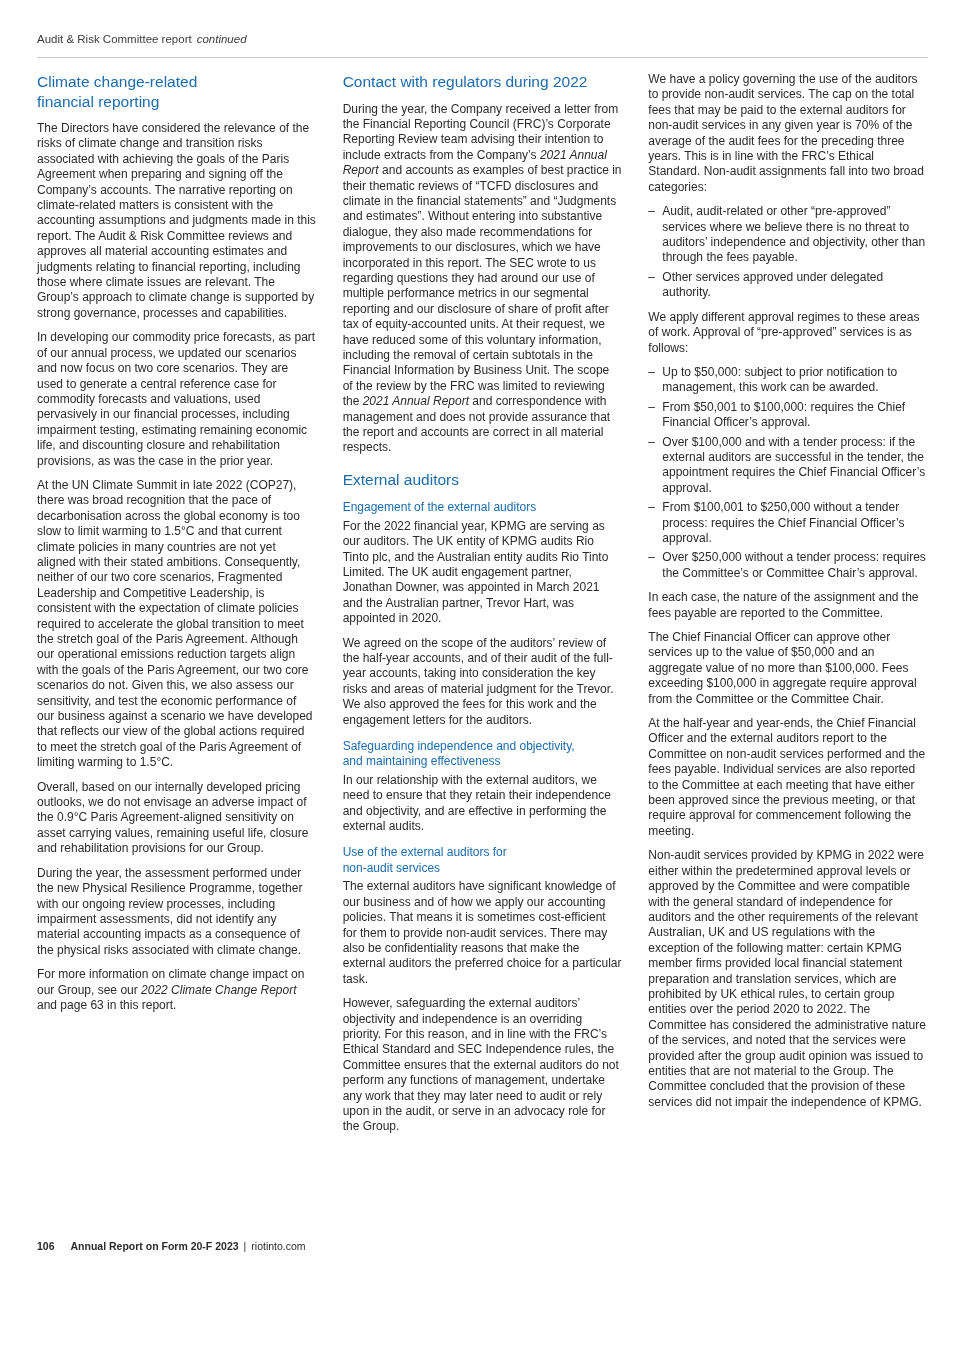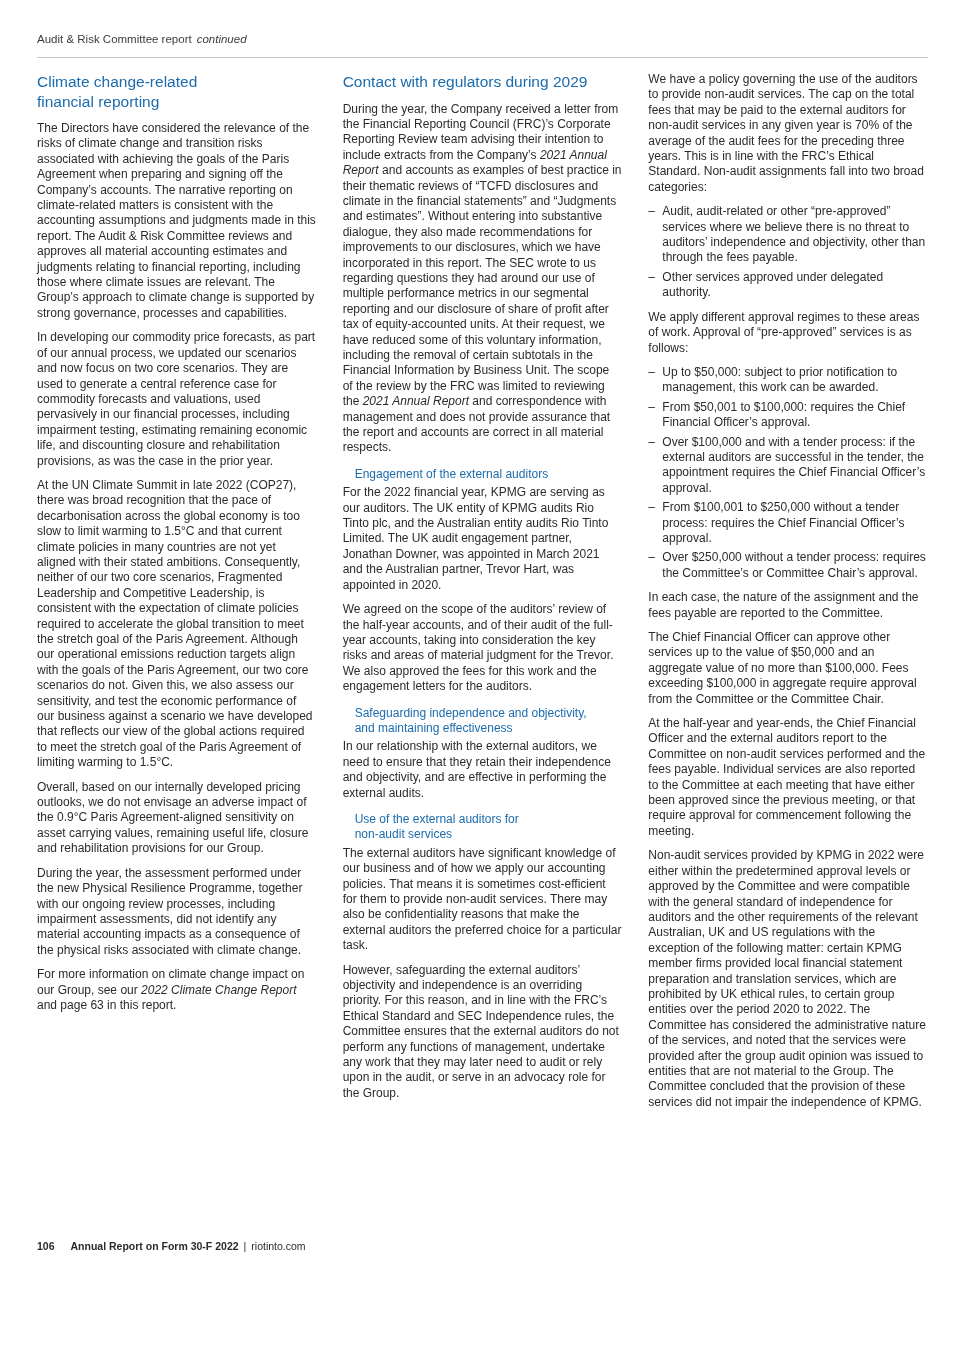--- a/index.html
+++ b/index.html
@@ -15,21 +15,21 @@
           color:#3c3c3c;padding-bottom:12px;border-bottom:1px solid var(--rule-gray);}
   .header .cont{font-style:italic;margin-left:5px;}
 
   .content{position:absolute;left:37px;right:37px;top:72px;display:flex;gap:26px;}
   .col{flex:1 1 0;min-width:0;}
 
   .h2{color:var(--heading-blue);font-size:15.5px;line-height:19.5px;font-weight:400;
       white-space:pre-line;margin:0 0 10px;}
   .col .h2:not(:first-child){margin-top:14px;}
   .h3{color:var(--heading-blue);font-size:12px;line-height:15.4px;font-weight:400;
-      white-space:pre-line;margin:11px 12px 3px;}
+      white-space:pre-line;margin:11px 0 3px;}
   .p{font-size:12px;line-height:15.4px;color:var(--body-text);margin:0 0 9px;}
   .p i{font-style:italic;}
   .list{margin:1px 0 9px;}
   .li{display:flex;font-size:12px;line-height:15.4px;color:var(--body-text);margin:0 0 4px;}
   .dash{flex:0 0 14px;}
   .li-text{flex:1 1 auto;min-width:0;}
 
   .footer{position:absolute;left:37px;bottom:26px;font-size:10.5px;color:#2b2b2d;}
   .footer .num{font-weight:bold;margin-right:16px;}
   .footer .rep{font-weight:bold;}
@@ -49,22 +49,23 @@
         <div class="h2">Climate change-related
 financial reporting</div>
         <div class="p">The Directors have considered the relevance of the risks of climate change and transition risks associated with achieving the goals of the Paris Agreement when preparing and signing off the Company’s accounts. The narrative reporting on climate-related matters is consistent with the accounting assumptions and judgments made in this report. The Audit &amp; Risk Committee reviews and approves all material accounting estimates and judgments relating to financial reporting, including those where climate issues are relevant. The Group’s approach to climate change is supported by strong governance, processes and capabilities.</div>
         <div class="p">In developing our commodity price forecasts, as part of our annual process, we updated our scenarios and now focus on two core scenarios. They are used to generate a central reference case for commodity forecasts and valuations, used pervasively in our financial processes, including impairment testing, estimating remaining economic life, and discounting closure and rehabilitation provisions, as was the case in the prior year.</div>
         <div class="p">At the UN Climate Summit in late 2022 (COP27), there was broad recognition that the pace of decarbonisation across the global economy is too slow to limit warming to 1.5°C and that current climate policies in many countries are not yet aligned with their stated ambitions. Consequently, neither of our two core scenarios, Fragmented Leadership and Competitive Leadership, is consistent with the expectation of climate policies required to accelerate the global transition to meet the stretch goal of the Paris Agreement. Although our operational emissions reduction targets align with the goals of the Paris Agreement, our two core scenarios do not. Given this, we also assess our sensitivity, and test the economic performance of our business against a scenario we have developed that reflects our view of the global actions required to meet the stretch goal of the Paris Agreement of limiting warming to 1.5°C.</div>
         <div class="p">Overall, based on our internally developed pricing outlooks, we do not envisage an adverse impact of the 0.9°C Paris Agreement-aligned sensitivity on asset carrying values, remaining useful life, closure and rehabilitation provisions for our Group.</div>
         <div class="p">During the year, the assessment performed under the new Physical Resilience Programme, together with our ongoing review processes, including impairment assessments, did not identify any material accounting impacts as a consequence of the physical risks associated with climate change.</div>
         <div class="p">For more information on climate change impact on our Group, see our <i>2022 Climate Change Report</i> and page 63 in this report.</div>
       </div>
     <div class="col">
-        <div class="h2">Contact with regulators during 2029</div>
+        <div class="h2">Contact with regulators during 2022</div>
         <div class="p">During the year, the Company received a letter from the Financial Reporting Council (FRC)’s Corporate Reporting Review team advising their intention to include extracts from the Company’s <i>2021 Annual Report</i> and accounts as examples of best practice in their thematic reviews of “TCFD disclosures and climate in the financial statements” and “Judgments and estimates”. Without entering into substantive dialogue, they also made recommendations for improvements to our disclosures, which we have incorporated in this report. The SEC wrote to us regarding questions they had around our use of multiple performance metrics in our segmental reporting and our disclosure of share of profit after tax of equity-accounted units. At their request, we have reduced some of this voluntary information, including the removal of certain subtotals in the Financial Information by Business Unit. The scope of the review by the FRC was limited to reviewing the <i>2021 Annual Report</i> and correspondence with management and does not provide assurance that the report and accounts are correct in all material respects.</div>
+        <div class="h2">External auditors</div>
         <div class="h3">Engagement of the external auditors</div>
         <div class="p">For the 2022 financial year, KPMG are serving as our auditors. The UK entity of KPMG audits Rio Tinto plc, and the Australian entity audits Rio Tinto Limited. The UK audit engagement partner, Jonathan Downer, was appointed in March 2021 and the Australian partner, Trevor Hart, was appointed in 2020.</div>
         <div class="p">We agreed on the scope of the auditors’ review of the half-year accounts, and of their audit of the full-year accounts, taking into consideration the key risks and areas of material judgment for the Trevor. We also approved the fees for this work and the engagement letters for the auditors.</div>
         <div class="h3">Safeguarding independence and objectivity,
 and maintaining effectiveness</div>
         <div class="p">In our relationship with the external auditors, we need to ensure that they retain their independence and objectivity, and are effective in performing the external audits.</div>
         <div class="h3">Use of the external auditors for
 non-audit services</div>
         <div class="p">The external auditors have significant knowledge of our business and of how we apply our accounting policies. That means it is sometimes cost-efficient for them to provide non-audit services. There may also be confidentiality reasons that make the external auditors the preferred choice for a particular task.</div>
         <div class="p">However, safeguarding the external auditors’ objectivity and independence is an overriding priority. For this reason, and in line with the FRC’s Ethical Standard and SEC Independence rules, the Committee ensures that the external auditors do not perform any functions of management, undertake any work that they may later need to audit or rely upon in the audit, or serve in an advocacy role for the Group.</div>
@@ -105,16 +106,16 @@
           </div>
         </div>
         <div class="p">In each case, the nature of the assignment and the fees payable are reported to the Committee.</div>
         <div class="p">The Chief Financial Officer can approve other services up to the value of $50,000 and an aggregate value of no more than $100,000. Fees exceeding $100,000 in aggregate require approval from the Committee or the Committee Chair.</div>
         <div class="p">At the half-year and year-ends, the Chief Financial Officer and the external auditors report to the Committee on non-audit services performed and the fees payable. Individual services are also reported to the Committee at each meeting that have either been approved since the previous meeting, or that require approval for commencement following the meeting.</div>
         <div class="p">Non-audit services provided by KPMG in 2022 were either within the predetermined approval levels or approved by the Committee and were compatible with the general standard of independence for auditors and the other requirements of the relevant Australian, UK and US regulations with the exception of the following matter: certain KPMG member firms provided local financial statement preparation and translation services, which are prohibited by UK ethical rules, to certain group entities over the period 2020 to 2022. The Committee has considered the administrative nature of the services, and noted that the services were provided after the group audit opinion was issued to entities that are not material to the Group. The Committee concluded that the provision of these services did not impair the independence of KPMG.</div>
       </div>
   </div>
 
   <div class="footer">
-    <span class="num">106</span><span class="rep">Annual Report on Form 30-F 2022</span><span class="sep">|</span><span class="site">riotinto.com</span>
+    <span class="num">106</span><span class="rep">Annual Report on Form 20-F 2023</span><span class="sep">|</span><span class="site">riotinto.com</span>
   </div>
 
 </div>
 
 </body></html>

